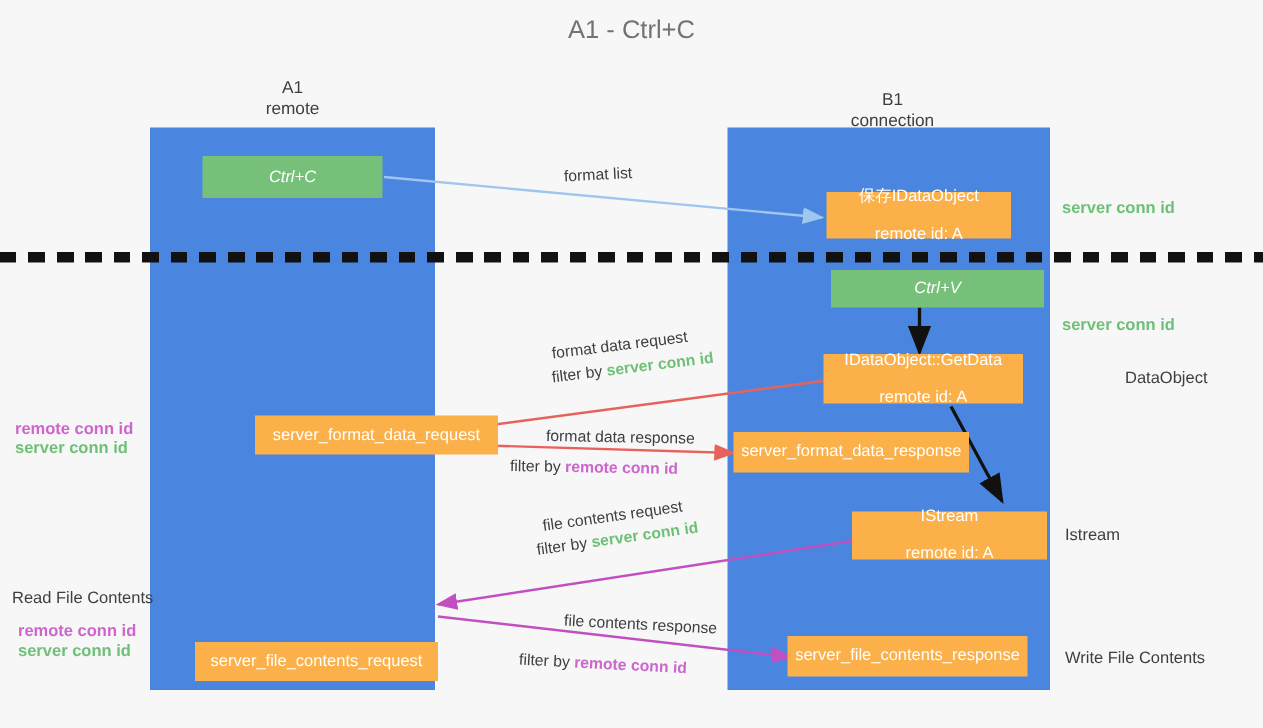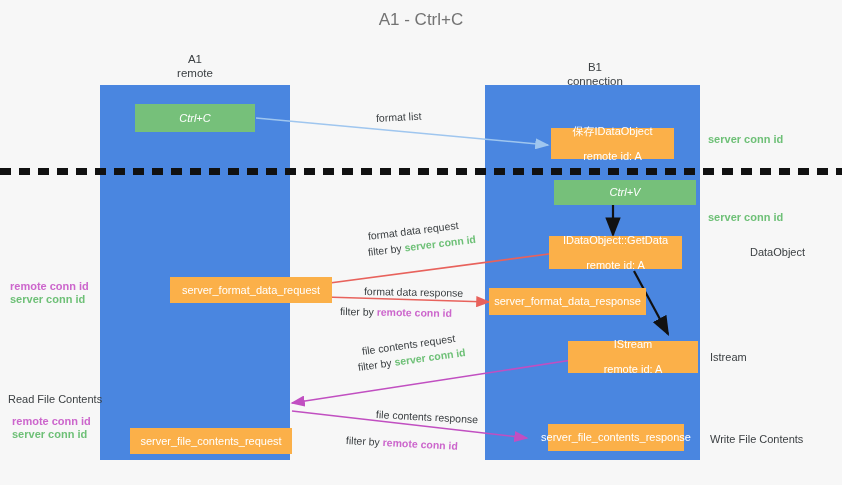--- a/index.html
+++ b/index.html
@@ -148,21 +148,21 @@
 
   <div class="abs box orange" style="left:489px;top:288px;width:157px;height:27px;">
     <div>server_format_data_response</div>
   </div>
 
   <div class="abs box orange" style="left:568px;top:341px;width:130px;height:32px;">
     <div>IStream</div>
     <div class="l2">remote id: A</div>
   </div>
 
-  <div class="abs box orange" style="left:525px;top:424px;width:136px;height:27px;margin-left:23px;">
+  <div class="abs box orange" style="left:525px;top:424px;width:160px;height:27px;">
     <div>server_file_contents_response</div>
   </div>
 
   <div class="abs sidelabel green-txt" style="left:708px;top:132px;">server conn id</div>
 
   <div class="abs sidelabel green-txt" style="left:708px;top:210px;">server conn id</div>
 
   <div class="abs sidelabel plain-txt" style="left:710px;top:245px;padding-left:40px;">DataObject</div>
 
   <div class="abs sidelabel plain-txt" style="left:710px;top:350px;">Istream</div>

